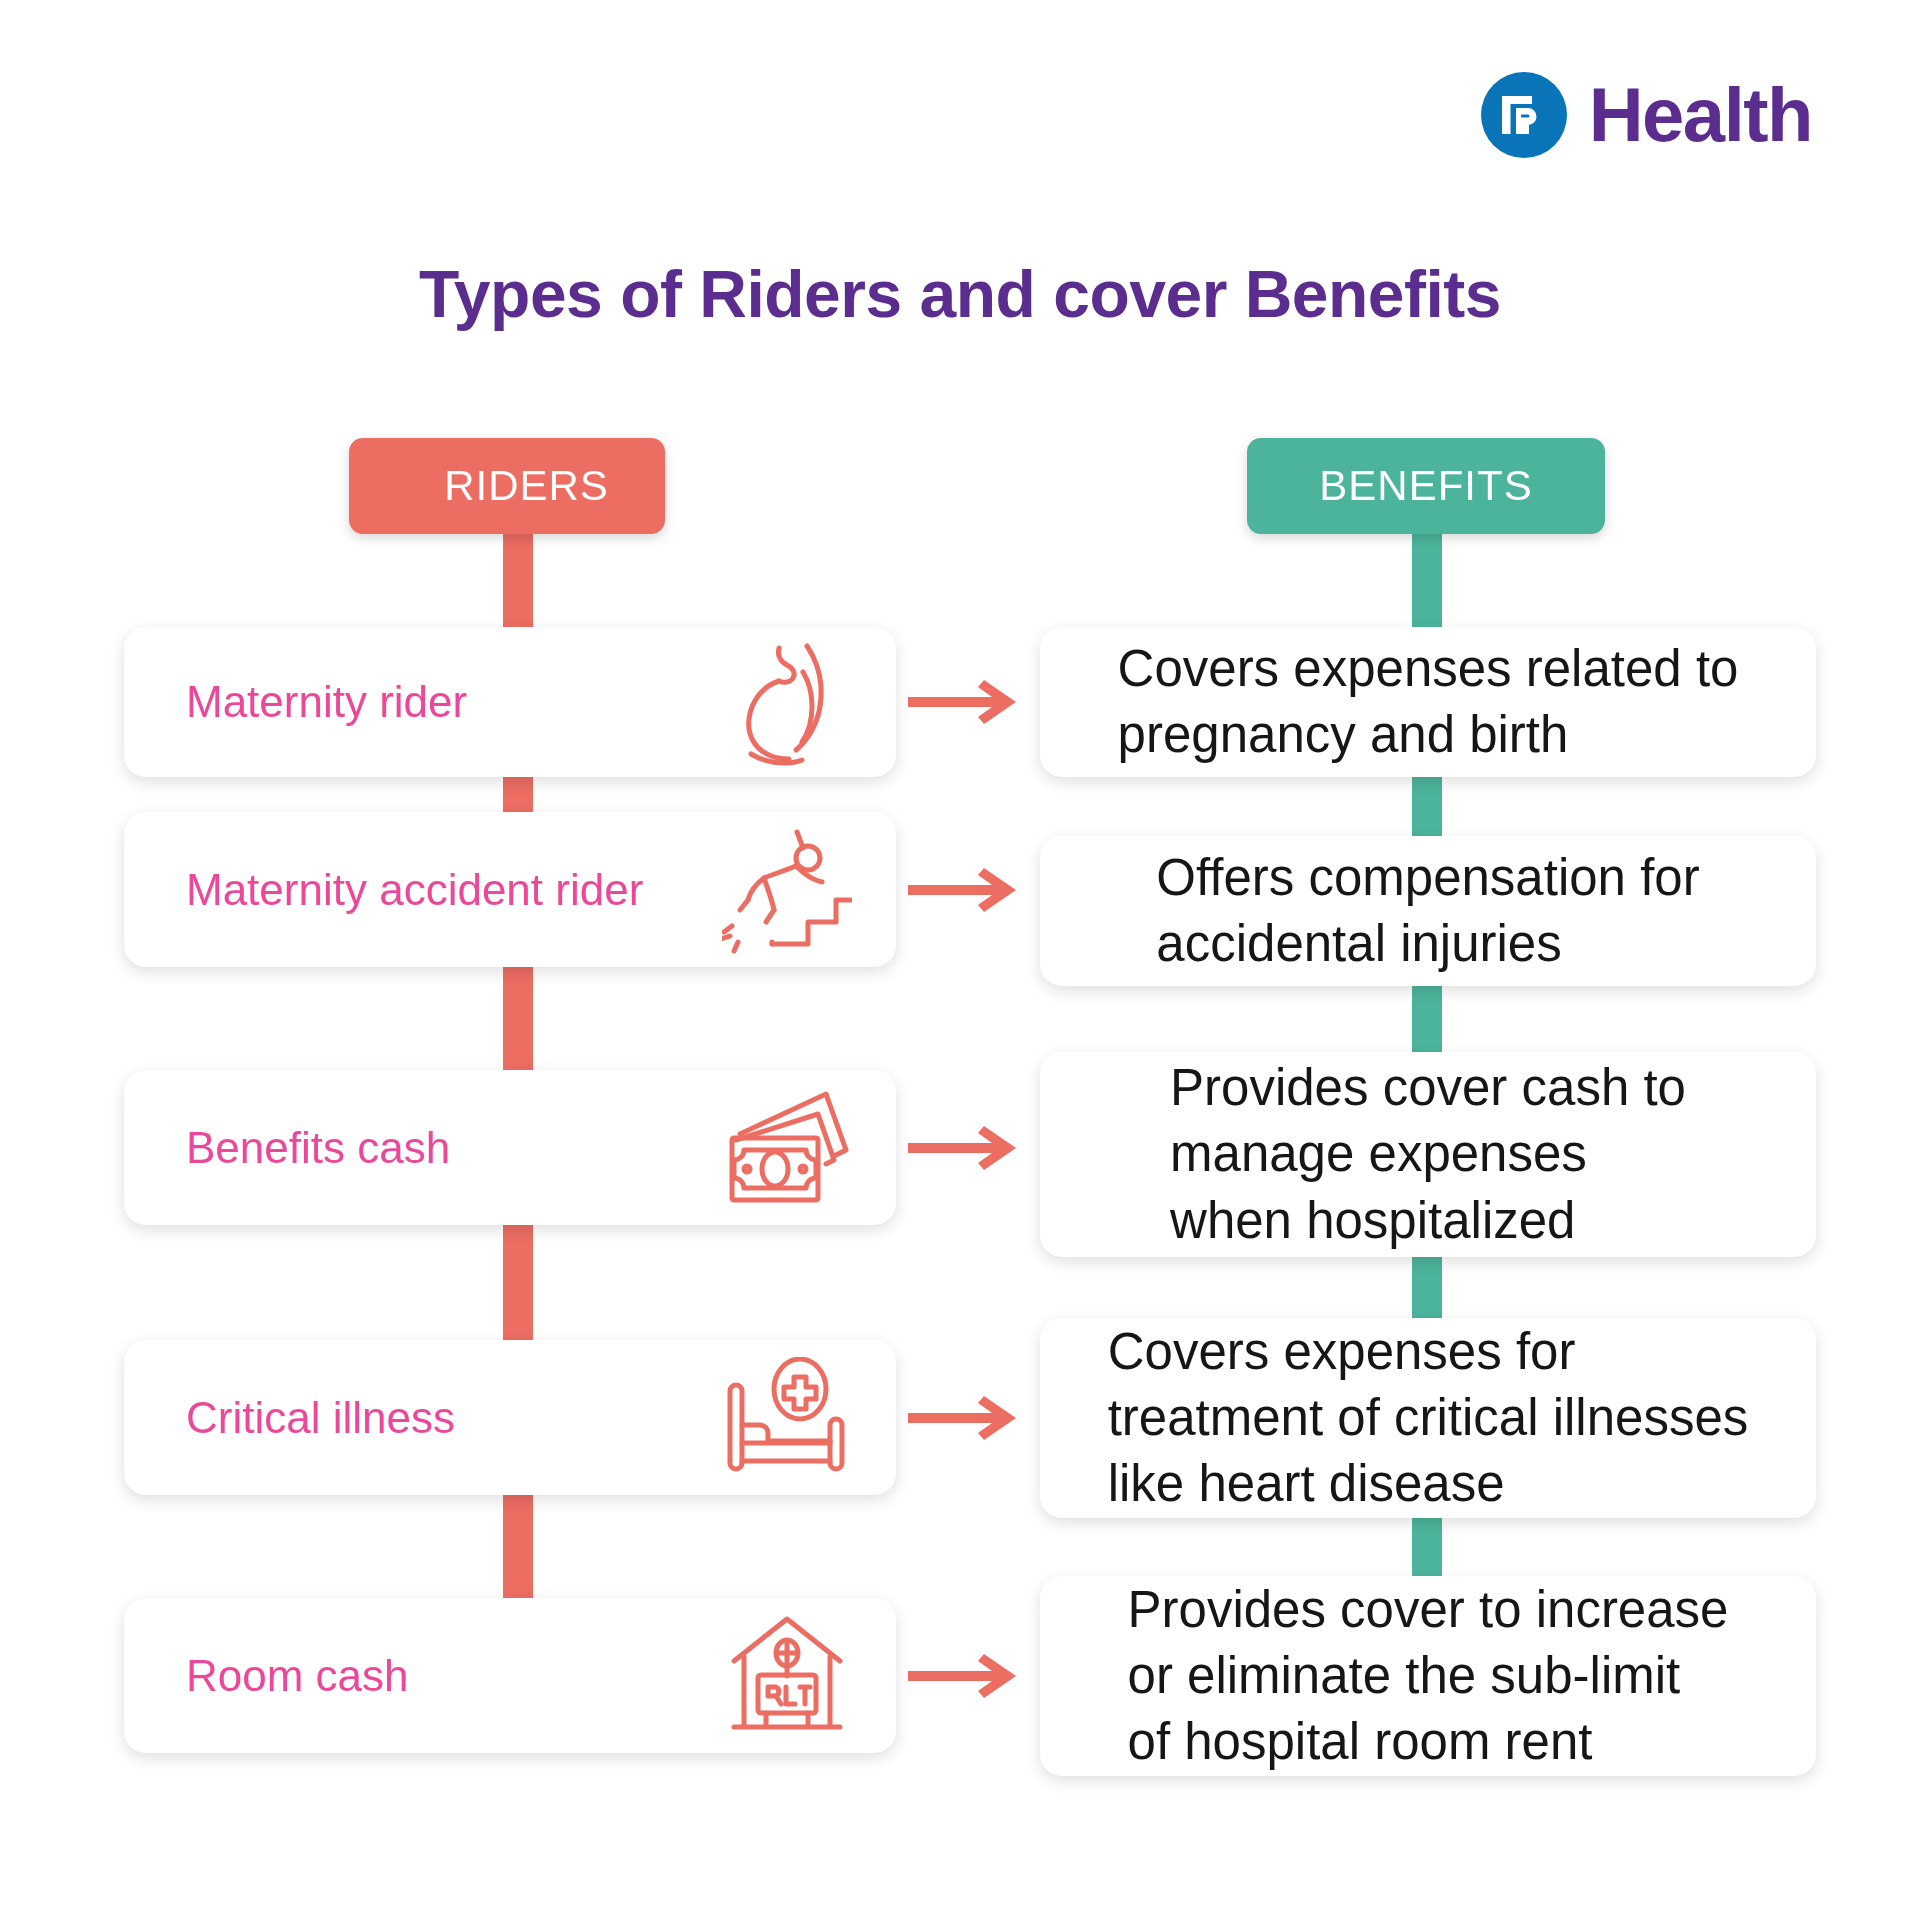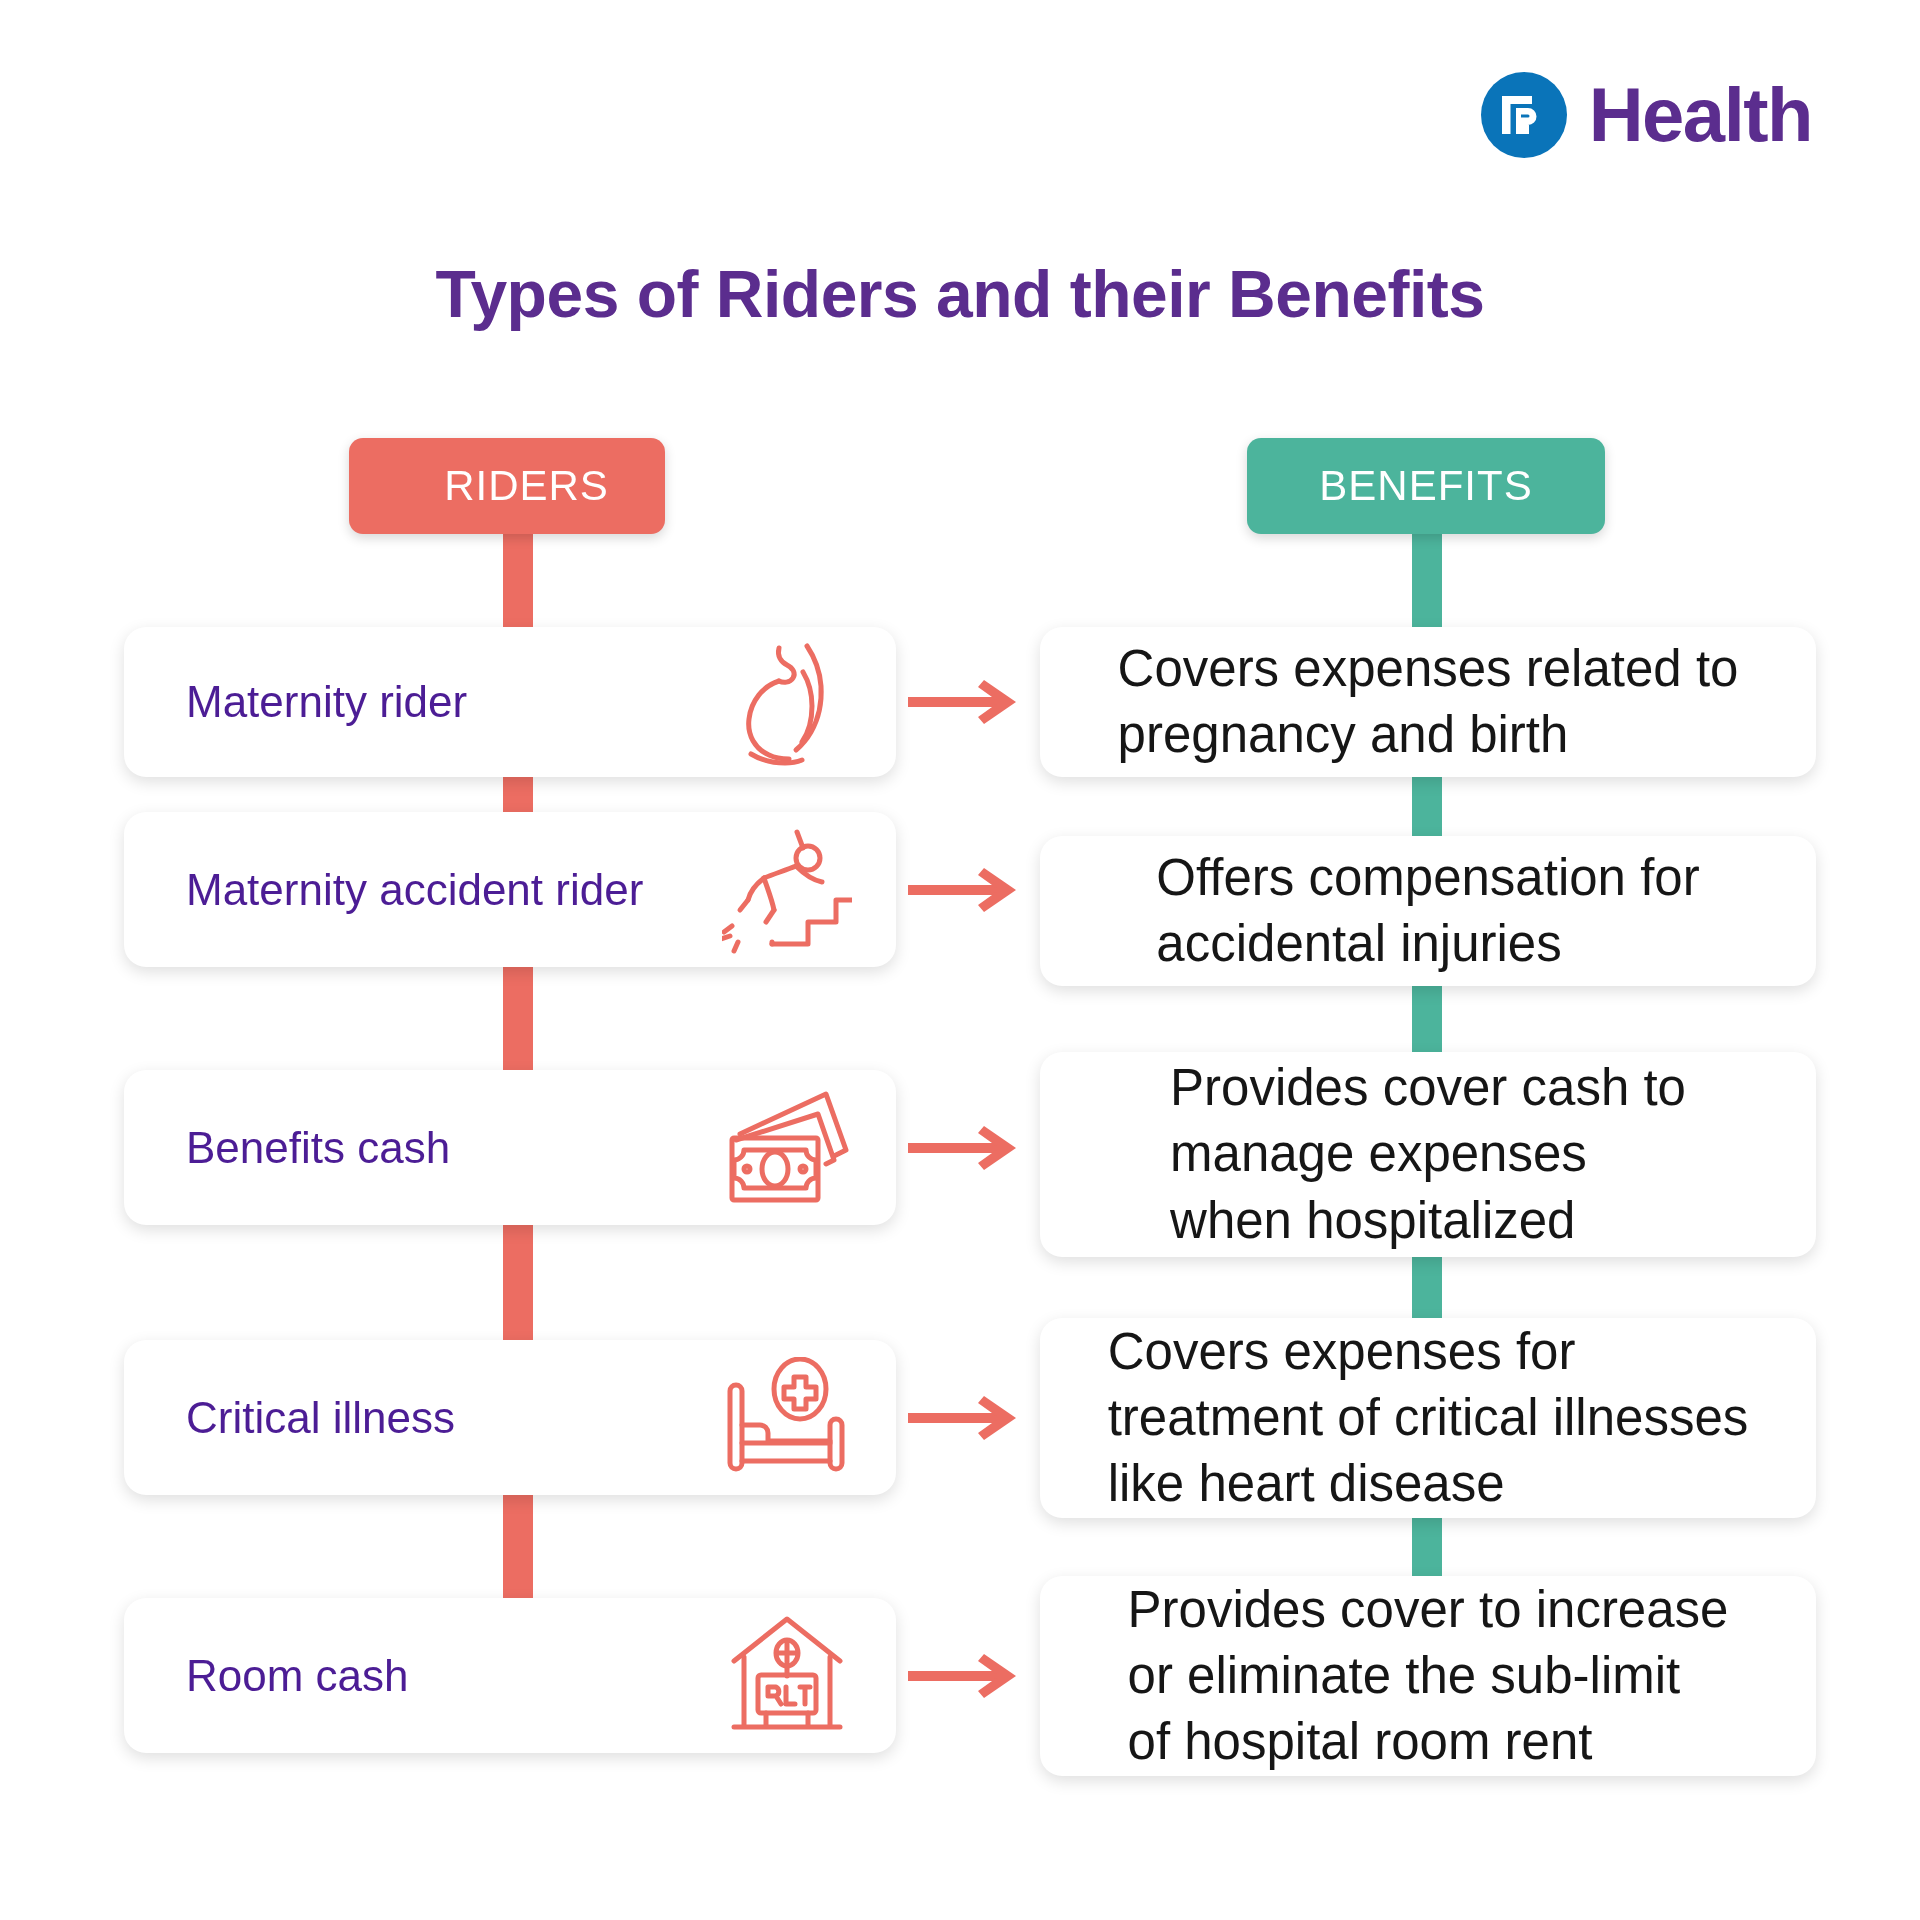--- a/index.html
+++ b/index.html
@@ -118,21 +118,21 @@
   .rider-card {
     left: 124px;
     width: 772px;
     display: flex;
     align-items: center;
     justify-content: space-between;
     padding: 0 34px 0 62px;
   }
   .rider-label {
     font-size: 44px;
-    color: #4c1d95;
+    color: #ec4899;
     line-height: 1.18;
     max-width: 470px;
   }
   .rider-icon {
     flex: none;
     width: 150px;
     height: 150px;
     display: flex;
     align-items: center;
     justify-content: center;
@@ -175,21 +175,21 @@
         <rect x="6" y="9" width="8.5" height="38" fill="#ffffff"></rect>
         <rect x="6" y="9" width="30" height="8" fill="#ffffff"></rect>
         <path d="M20 21 h12 a8.5 8.5 0 0 1 0 17 h-12 v-7.5 h12 a1.5 1.5 0 0 0 0-3 h-12 z" fill="#ffffff"></path>
         <rect x="20" y="38" width="13" height="9" fill="#ffffff"></rect>
         <rect x="20" y="21" width="5" height="26" fill="#ffffff"></rect>
       </svg>
     </span>
     <span class="brand-name">Health</span>
   </div>
 
-  <div class="page-title">Types of Riders and their Benefits</div>
+  <div class="page-title">Types of Riders and cover Benefits</div>
 
   <div class="spine spine-riders"></div>
   <div class="spine spine-benefits"></div>
 
   <div class="badge badge-riders">
     <span>RIDERS</span>
   </div>
   <div class="badge badge-benefits">
     <span>BENEFITS</span>
   </div>

